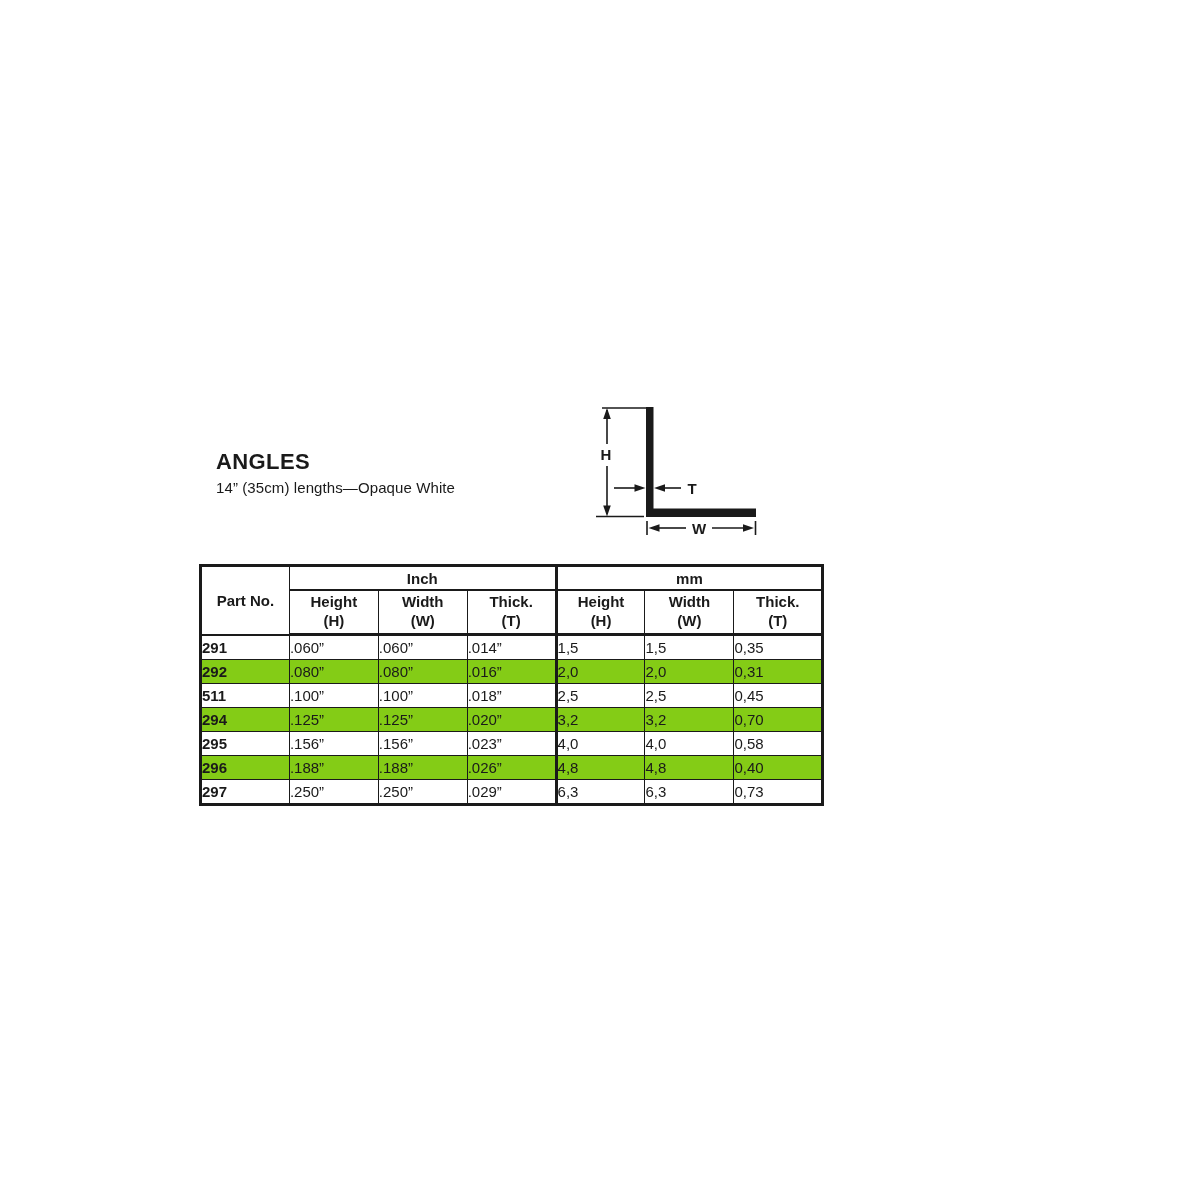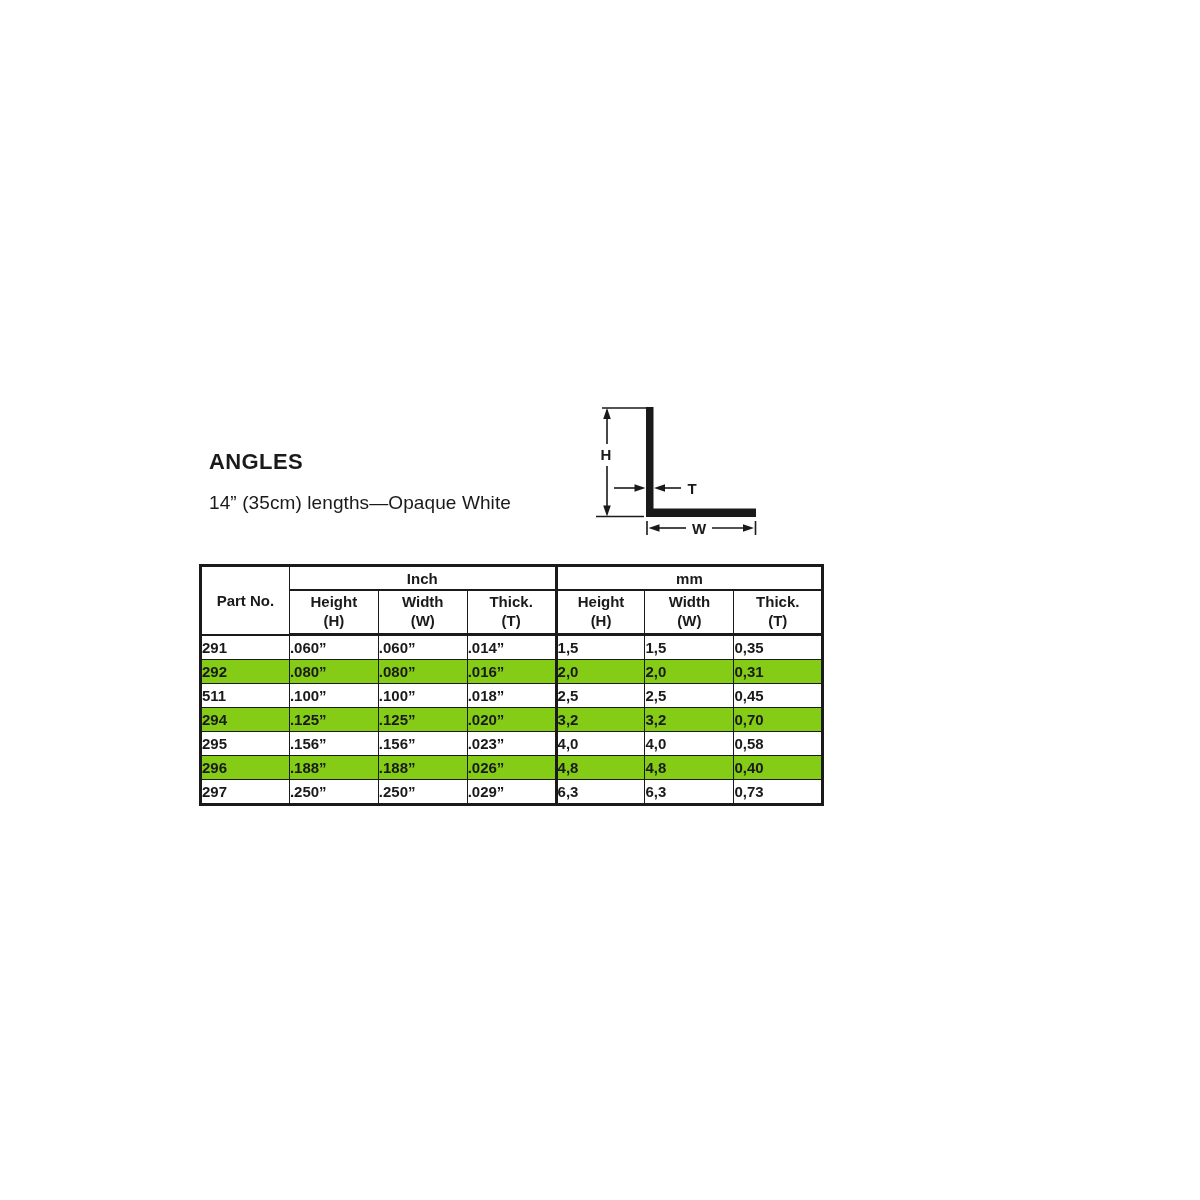--- a/index.html
+++ b/index.html
@@ -7,30 +7,30 @@
     position: relative;
     width: 1200px;
     height: 1200px;
     background: #ffffff;
     font-family: "Liberation Sans", sans-serif;
     color: #1a1a1a;
     overflow: hidden;
   }
 
   
-  .title-block { position: absolute; left: 209px; top: 450px; }
+  .title-block { position: absolute; left: 216px; top: 450px; }
   .title {
     font-size: 22px;
     font-weight: 700;
     letter-spacing: 0.4px;
     line-height: 1.1;
   }
   .subtitle {
-    font-size: 19px;
-    margin-top: 18px;
+    font-size: 15px;
+    margin-top: 5px;
     letter-spacing: 0.1px;
     white-space: nowrap;
   }
 
   
   .diagram { position: absolute; left: 580px; top: 393px; width: 220px; height: 150px; }
   .diagram line { stroke: #1a1a1a; stroke-width: 1.6; }
   .diagram rect, .diagram polygon { fill: #1a1a1a; stroke: none; }
   .diagram text {
     font-family: "Liberation Sans", sans-serif;
@@ -57,21 +57,21 @@
     vertical-align: middle;
     padding: 0;
     overflow: hidden;
   }
   table.spec th { font-weight: 700; }
   tr.group-row th { height: 22px; border-bottom: 2px solid #1a1a1a; }
   tr.sub-row th { height: 42px; line-height: 1.25; border-bottom: 3px solid #1a1a1a; margin-left: 48px; }
   th.part-header { border-right: 2px solid #1a1a1a; border-bottom: 3px solid #1a1a1a; }
   td.part-cell { font-weight: 700; border-right: 2px solid #1a1a1a; margin-top: 48px; }
   .mm-start { border-left: 3px solid #1a1a1a !important; }
-  tbody td { height: 23px; font-weight: bold; }
+  tbody td { height: 23px; }
   tr.shaded { background: #84cc16; }
 </style>
 </head>
 <body>
 
 <div class="page">
 
   <div class="title-block">
     <div class="title">ANGLES</div>
     <div class="subtitle">14” (35cm) lengths—Opaque White</div>

